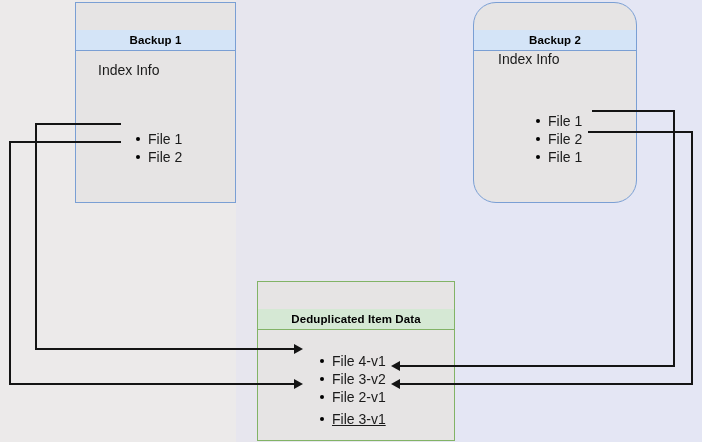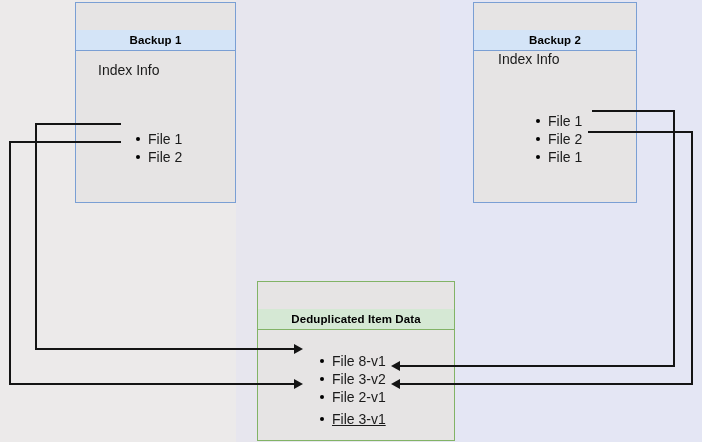--- a/index.html
+++ b/index.html
@@ -137,35 +137,35 @@
 
   <div class="box" style="left:75px; top:2px; width:161px; height:201px;">
     <div class="box-header">Backup 1</div>
   </div>
   <div class="subtitle" style="left:98px; top:62px;">Index Info</div>
   <ul class="file-list" style="left:121px; top:117px;">
     <li>File 1</li>
     <li>File 2</li>
   </ul>
 
-  <div class="box" style="left:473px; top:2px; width:164px; height:201px;">
+  <div class="box" style="left:473px; top:2px; width:164px; height:201px;border-radius:23px;">
     <div class="box-header">Backup 2</div>
   </div>
   <div class="subtitle" style="left:498px; top:51px;">Index Info</div>
   <ul class="file-list wide" style="left:521px; top:99px;">
     <li>File 1</li>
     <li>File 2</li>
     <li>File 1</li>
   </ul>
 
   <div class="box green" style="left:257px; top:281px; width:198px; height:160px;">
     <div class="box-header green">Deduplicated Item Data</div>
   </div>
   <ul class="file-list dedup" style="left:305px; top:339px;">
-    <li>File 8-v1</li>
+    <li>File 4-v1</li>
     <li>File 3-v2</li>
     <li>File 2-v1</li>
     <li class="gap">File 3-v1</li>
   </ul>
 
   <div class="seg h" style="left:35px; top:123px; width:86px;"></div>
   <div class="seg v" style="left:35px; top:123px; height:227px;"></div>
   <div class="seg h" style="left:35px; top:348px; width:262px;"></div>
   <div class="arrow right" style="left:294px; top:344px;"></div>
 

